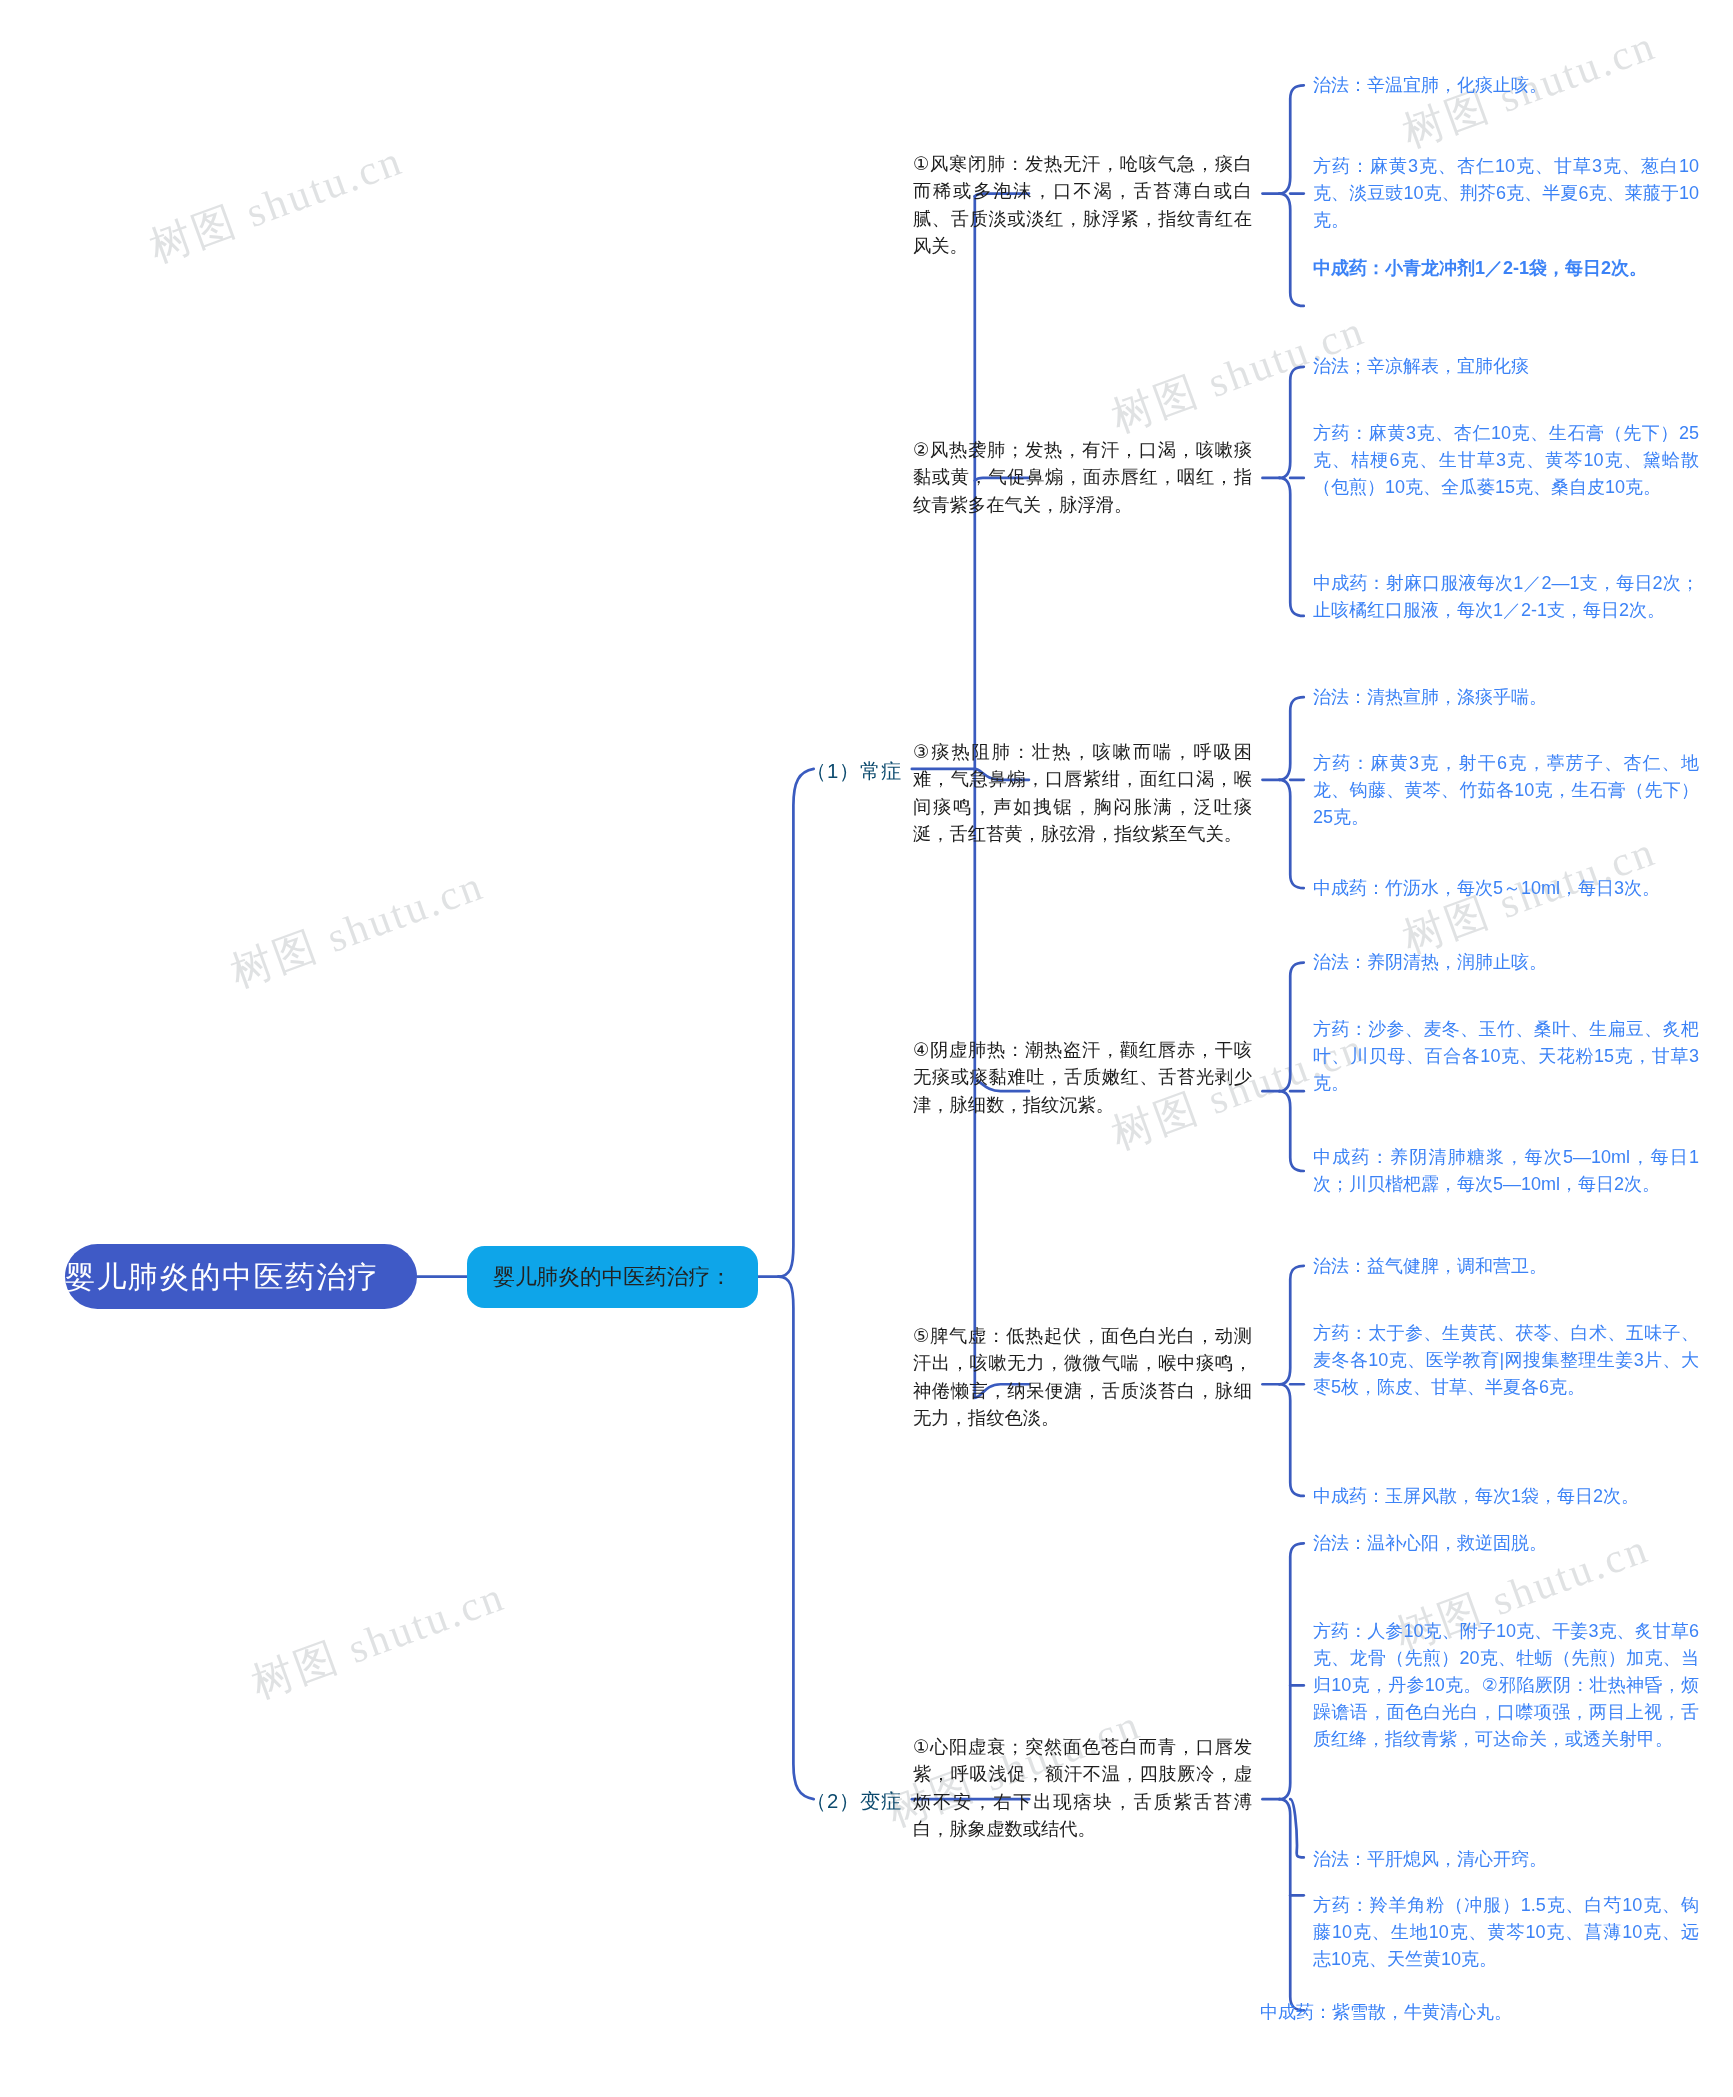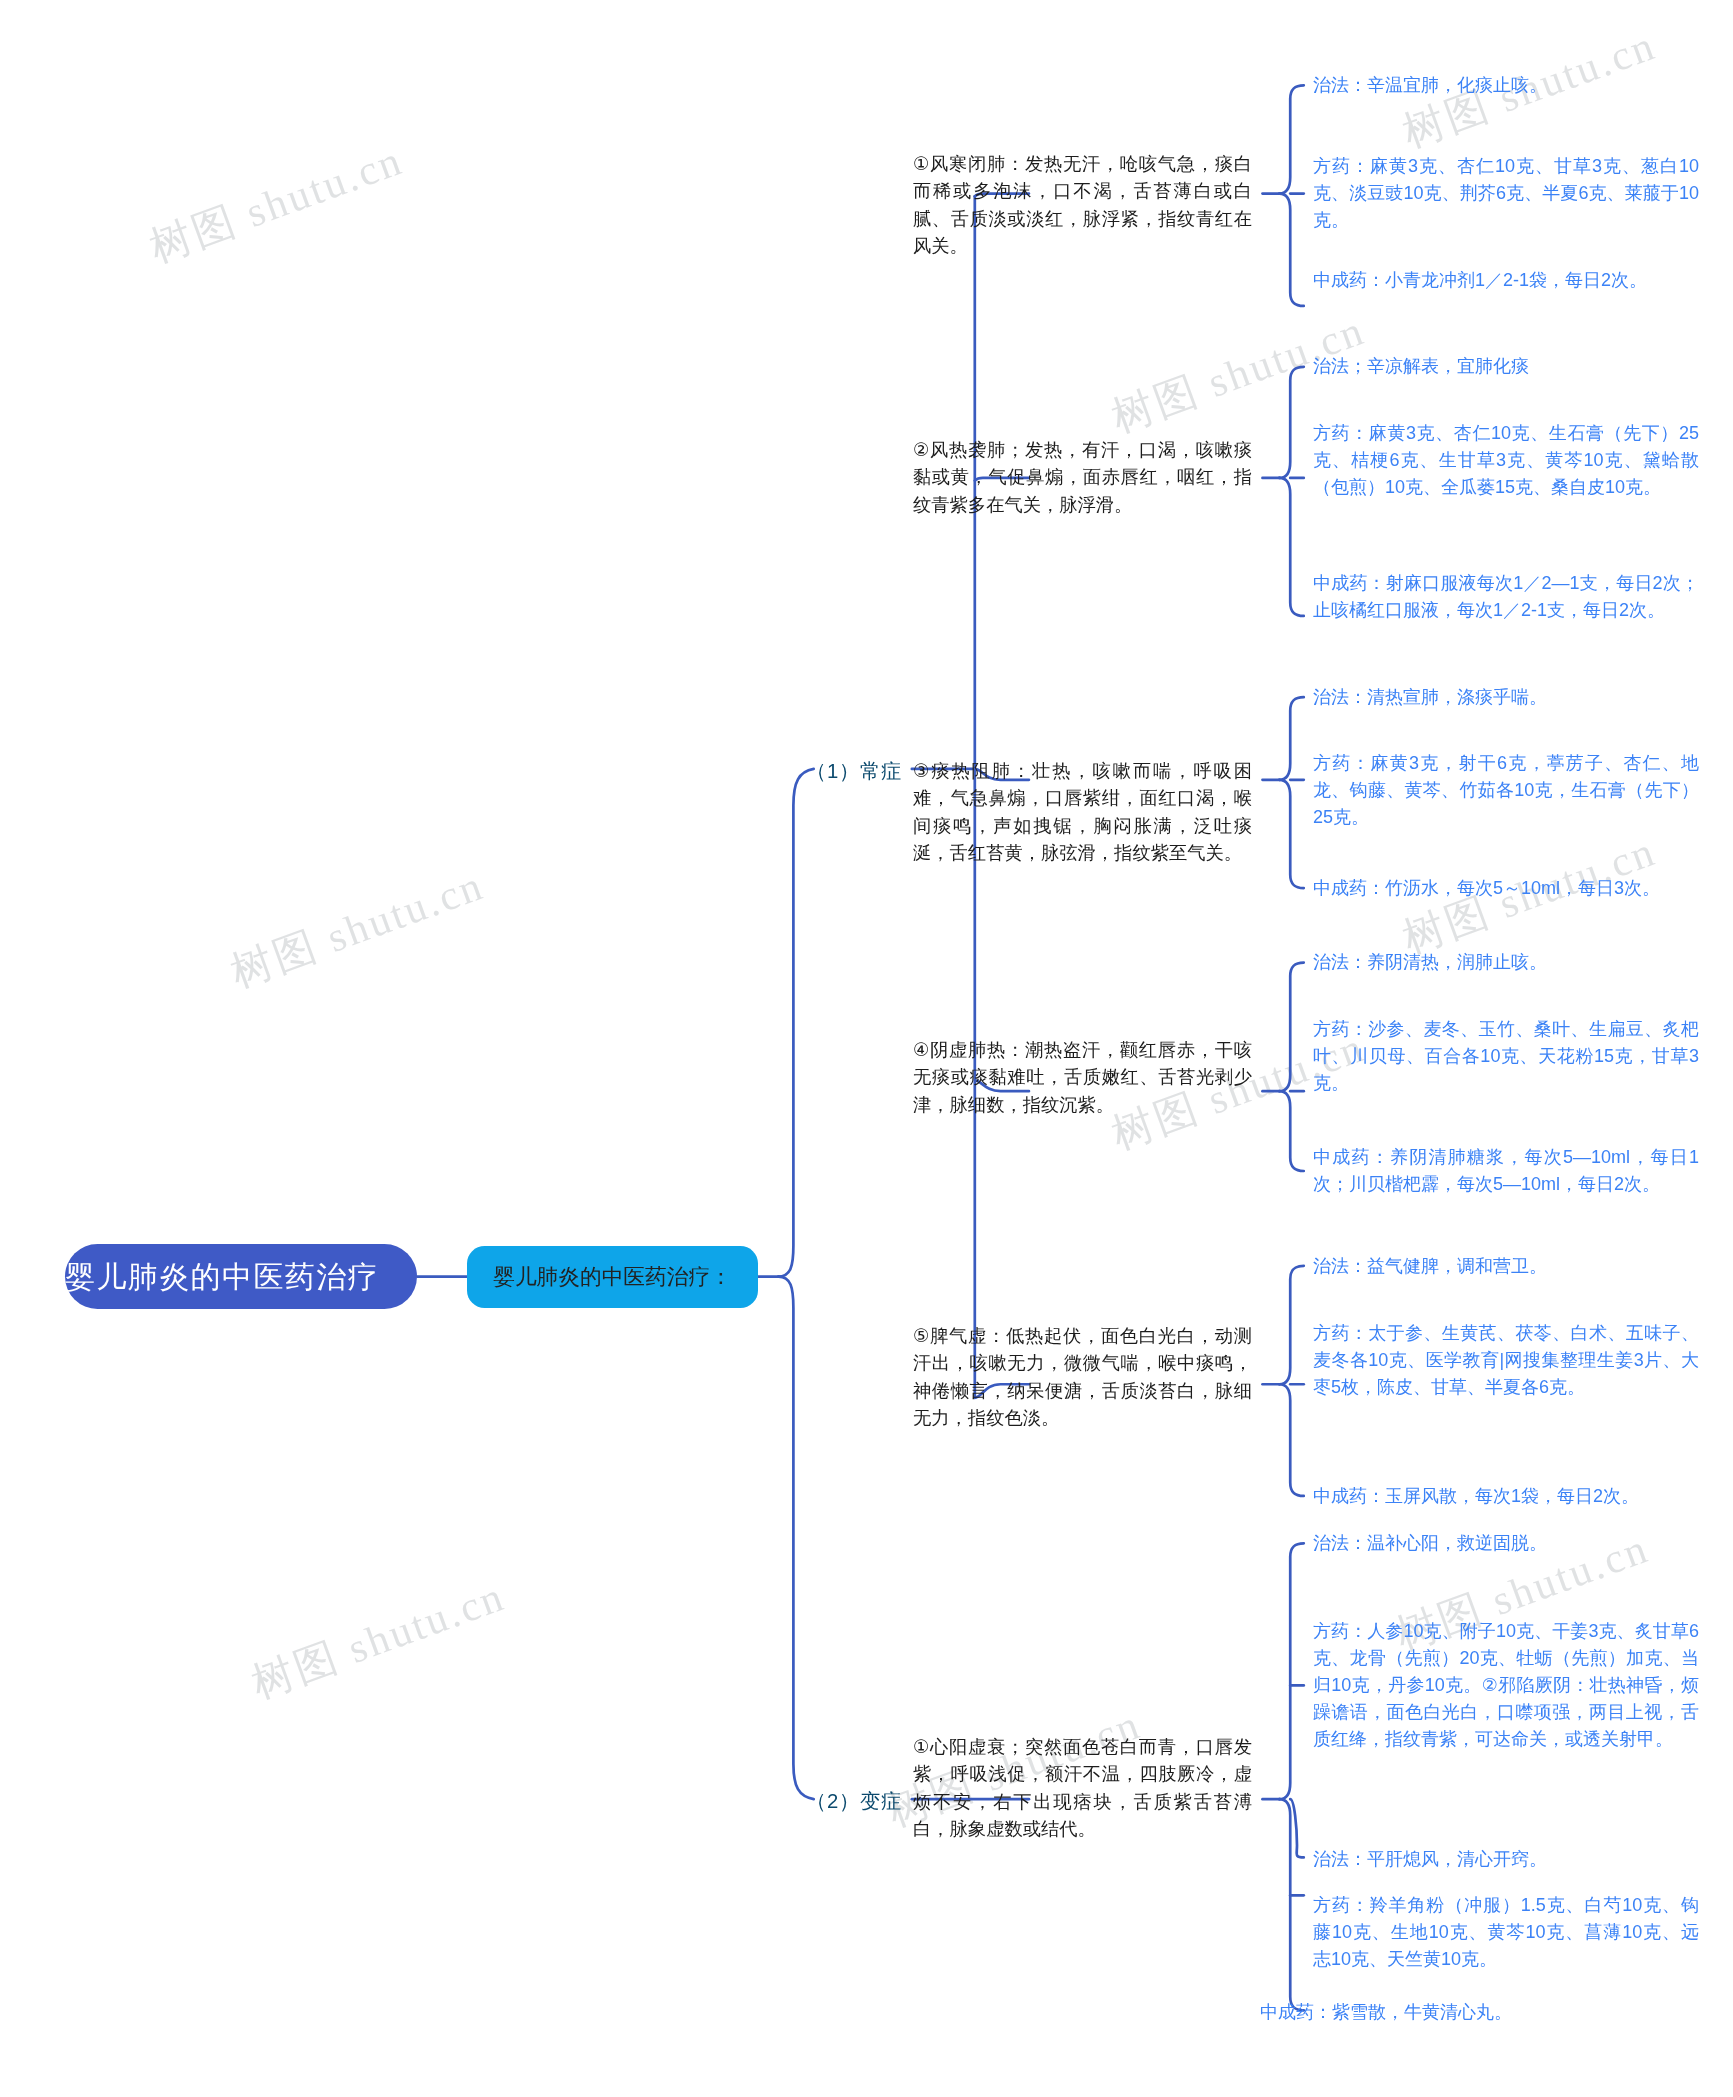--- a/index.html
+++ b/index.html
@@ -174,41 +174,41 @@
   <div class="node l2-node" style="left:806px;top:1787px;">
     <span>（2）变症</span>
   </div>
 
   <div class="node l3-node" style="left:913px;top:150px;">
     <span>①风寒闭肺：发热无汗，呛咳气急，痰白而稀或多泡沫，口不渴，舌苔薄白或白腻、舌质淡或淡红，脉浮紧，指纹青红在风关。</span>
   </div>
   <div class="node l3-node" style="left:913px;top:436px;">
     <span>②风热袭肺；发热，有汗，口渴，咳嗽痰黏或黄，气促鼻煽，面赤唇红，咽红，指纹青紫多在气关，脉浮滑。</span>
   </div>
-  <div class="node l3-node" style="left:913px;top:738px;margin-top:19px;">
+  <div class="node l3-node" style="left:913px;top:738px;">
     <span>③痰热阻肺：壮热，咳嗽而喘，呼吸困难，气急鼻煽，口唇紫绀，面红口渴，喉间痰鸣，声如拽锯，胸闷胀满，泛吐痰涎，舌红苔黄，脉弦滑，指纹紫至气关。</span>
   </div>
   <div class="node l3-node" style="left:913px;top:1036px;">
     <span>④阴虚肺热：潮热盗汗，颧红唇赤，干咳无痰或痰黏难吐，舌质嫩红、舌苔光剥少津，脉细数，指纹沉紫。</span>
   </div>
   <div class="node l3-node" style="left:913px;top:1322px;">
     <span>⑤脾气虚：低热起伏，面色白光白，动测汗出，咳嗽无力，微微气喘，喉中痰鸣，神倦懒言，纳呆便溏，舌质淡苔白，脉细无力，指纹色淡。</span>
   </div>
 
   <div class="node l3-node" style="left:913px;top:1733px;">
     <span>①心阳虚衰；突然面色苍白而青，口唇发紫，呼吸浅促，额汗不温，四肢厥冷，虚烦不安，右下出现痞块，舌质紫舌苔溥白，脉象虚数或结代。</span>
   </div>
 
   <div class="node l4-node" style="left:1313px;top:72px;">
     <span>治法：辛温宜肺，化痰止咳。</span>
   </div>
   <div class="node l4-node" style="left:1313px;top:153px;">
     <span>方药：麻黄3克、杏仁10克、甘草3克、葱白10克、淡豆豉10克、荆芥6克、半夏6克、莱菔于10克。</span>
   </div>
-  <div class="node l4-node" style="left:1313px;top:267px;">
+  <div class="node l4-node" style="left:1313px;top:255px;font-weight:bold;">
     <span>中成药：小青龙冲剂1／2-1袋，每日2次。</span>
   </div>
 
   <div class="node l4-node" style="left:1313px;top:353px;">
     <span>治法；辛凉解表，宜肺化痰</span>
   </div>
   <div class="node l4-node" style="left:1313px;top:420px;">
     <span>方药：麻黄3克、杏仁10克、生石膏（先下）25克、桔梗6克、生甘草3克、黄芩10克、黛蛤散（包煎）10克、全瓜蒌15克、桑自皮10克。</span>
   </div>
   <div class="node l4-node" style="left:1313px;top:570px;">

